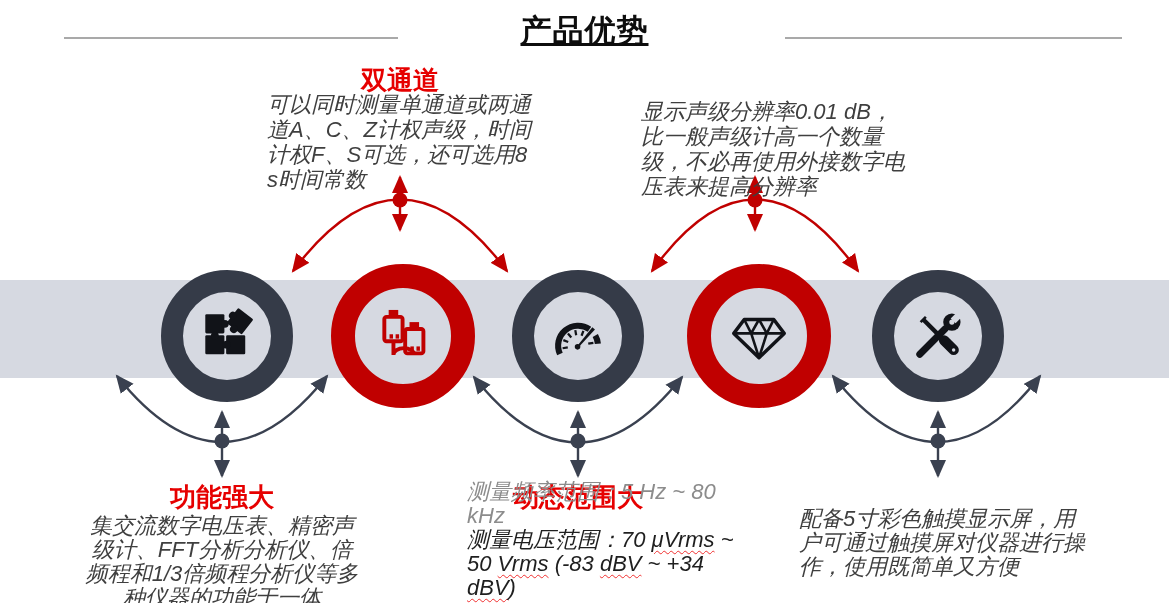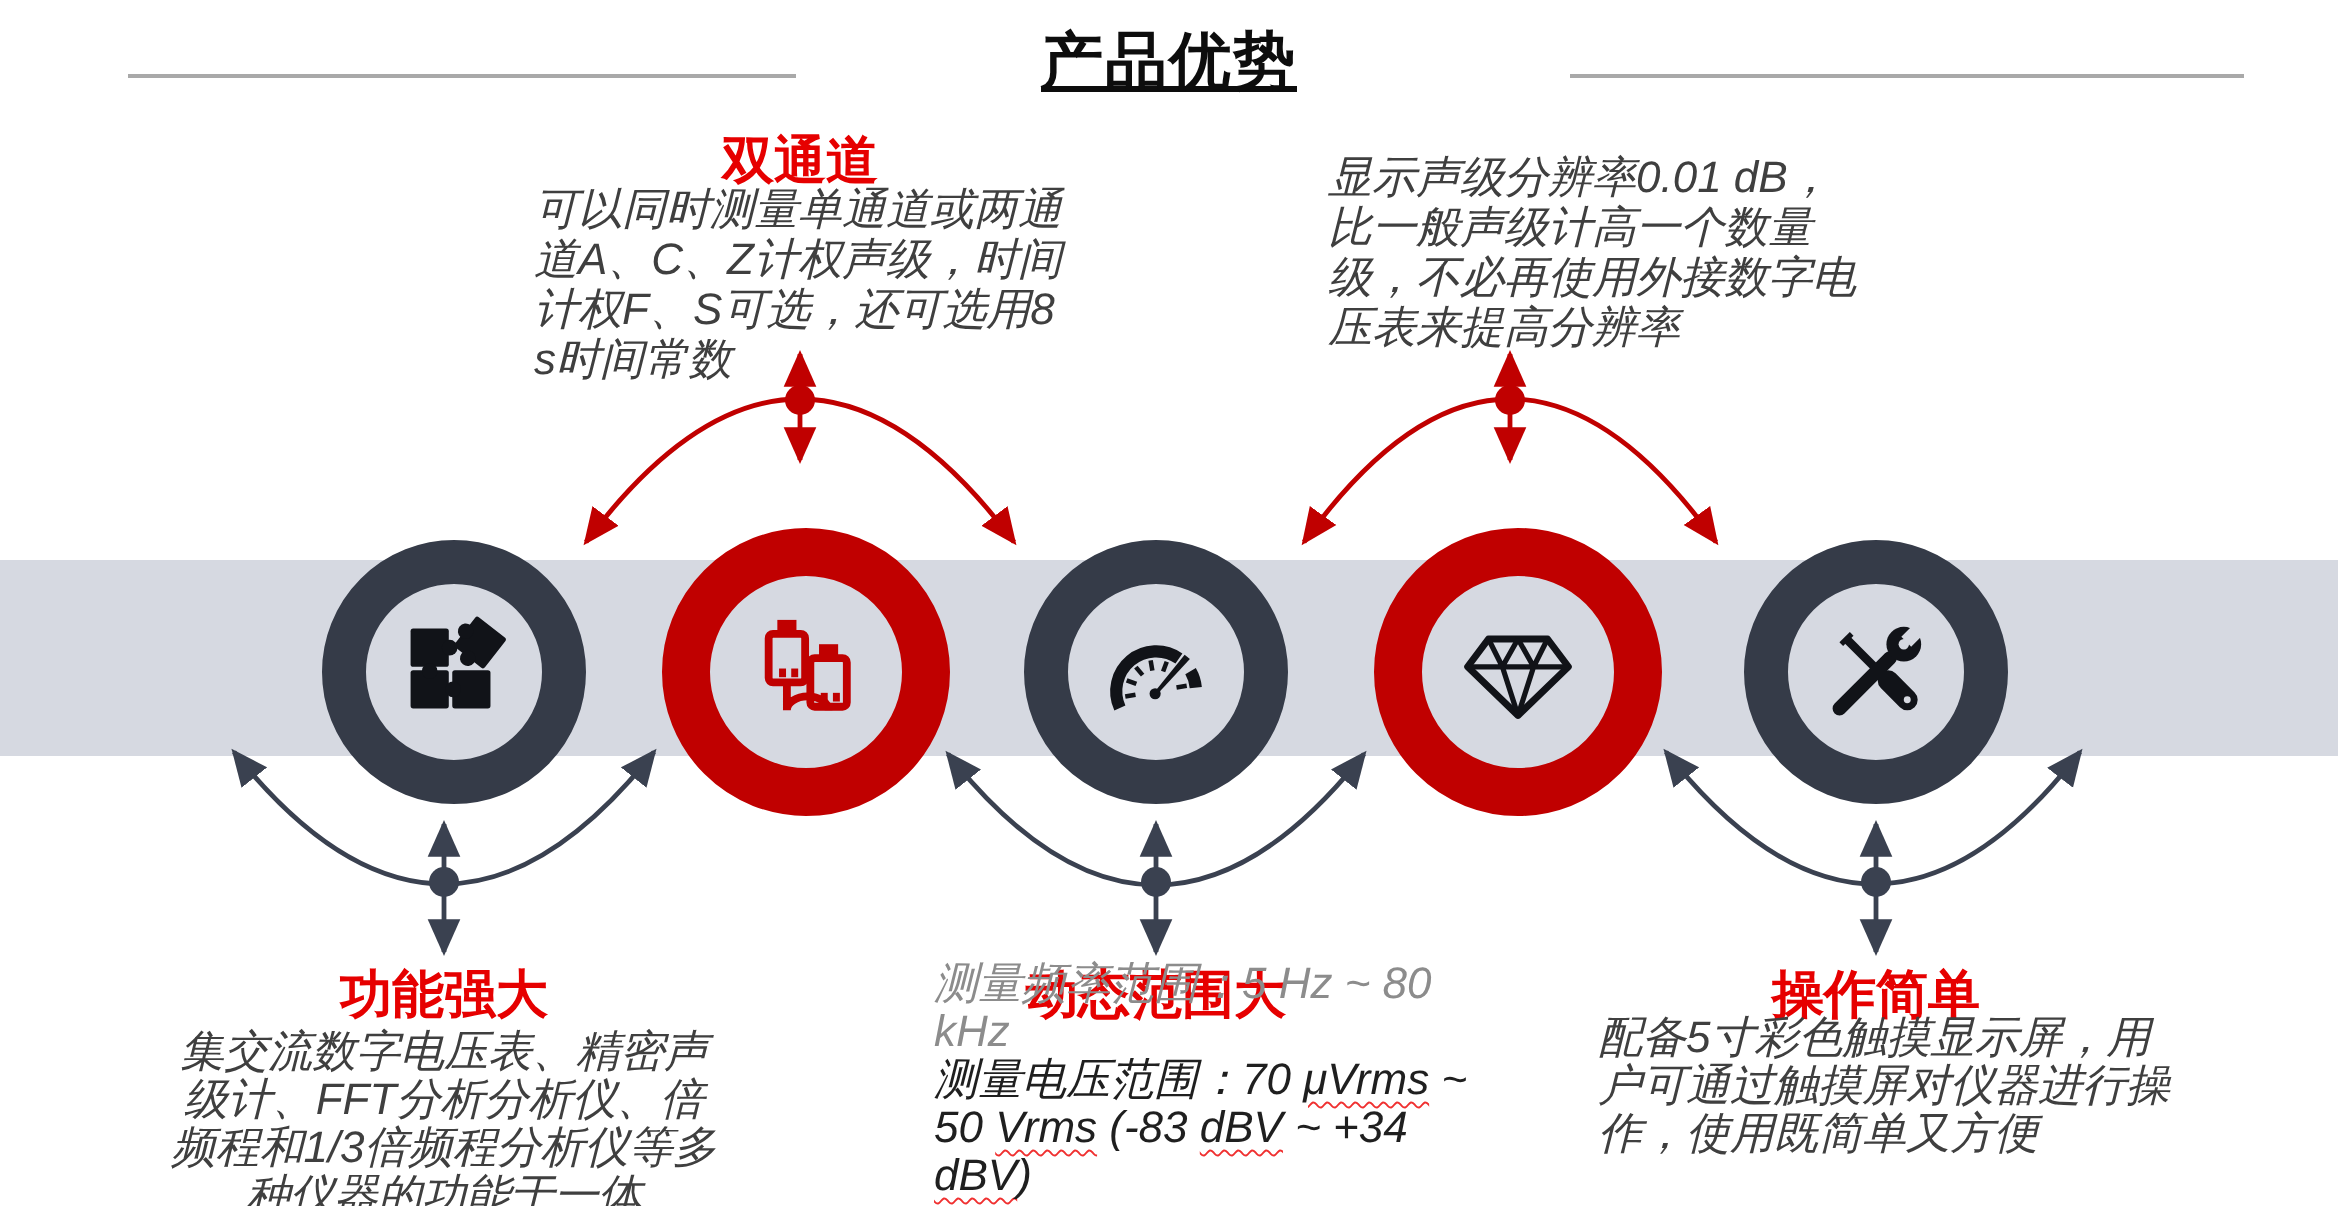--- a/index.html
+++ b/index.html
@@ -156,27 +156,26 @@
     <line x1="578" y1="412" x2="578" y2="476" stroke="#3a4150" stroke-width="2.4" marker-start="url(#ad)" marker-end="url(#ad)"></line>
     <circle cx="578" cy="441" r="7.5" fill="#3a4150"></circle>
     <path d="M833,376 Q938,508 1040,376" stroke="#3a4150" stroke-width="2.4" fill="none" marker-start="url(#ad)" marker-end="url(#ad)"></path>
     <line x1="938" y1="412" x2="938" y2="476" stroke="#3a4150" stroke-width="2.4" marker-start="url(#ad)" marker-end="url(#ad)"></line>
     <circle cx="938" cy="441" r="7.5" fill="#3a4150"></circle>
   </svg>
 
   <div class="co-title" style="left:280px;top:63px;">双通道</div>
   <div class="co-body" style="left:267px;top:92px;width:276px;">可以同时测量单通道或两通道A、C、Z计权声级，时间计权F、S可选，还可选用8 s时间常数</div>
 
-  <div class="co-body" style="left:641px;top:76px;width:272px;margin-left:23px;">显示声级分辨率0.01 dB，比一般声级计高一个数量级，不必再使用外接数字电压表来提高分辨率</div>
+  <div class="co-body" style="left:641px;top:99px;width:272px;">显示声级分辨率0.01 dB，比一般声级计高一个数量级，不必再使用外接数字电压表来提高分辨率</div>
 
   <div class="co-title" style="left:102px;top:480px;">功能强大</div>
   <div class="co-body bottom" style="left:84px;top:514px;width:276px;text-align:center;">集交流数字电压表、精密声级计、FFT分析分析仪、倍频程和1/3倍频程分析仪等多种仪器的功能于一体</div>
 
   <div class="co-title" style="left:458px;top:480px;">动态范围大</div>
   <div class="co-body bottom" style="left:467px;top:480px;width:282px;">
     <div class="muted-line">测量频率范围：5 Hz ~ 80 kHz</div>
     <div class="volt-line"><span>测量电压范围：70 </span><span class="wavy">μVrms</span><span> ~ 50 </span><span class="wavy">Vrms</span><span> (-83 </span><span class="wavy">dBV</span><span> ~ +34 </span><span class="wavy">dBV</span><span>)</span></div>
   </div>
 
-  <div class="co-title" style="left:818px;top:480px;">操作简单</div>
   <div class="co-body bottom" style="left:799px;top:507px;width:288px;">配备5寸彩色触摸显示屏，用户可通过触摸屏对仪器进行操作，使用既简单又方便</div>
 
 </div>
 
 </body></html>

